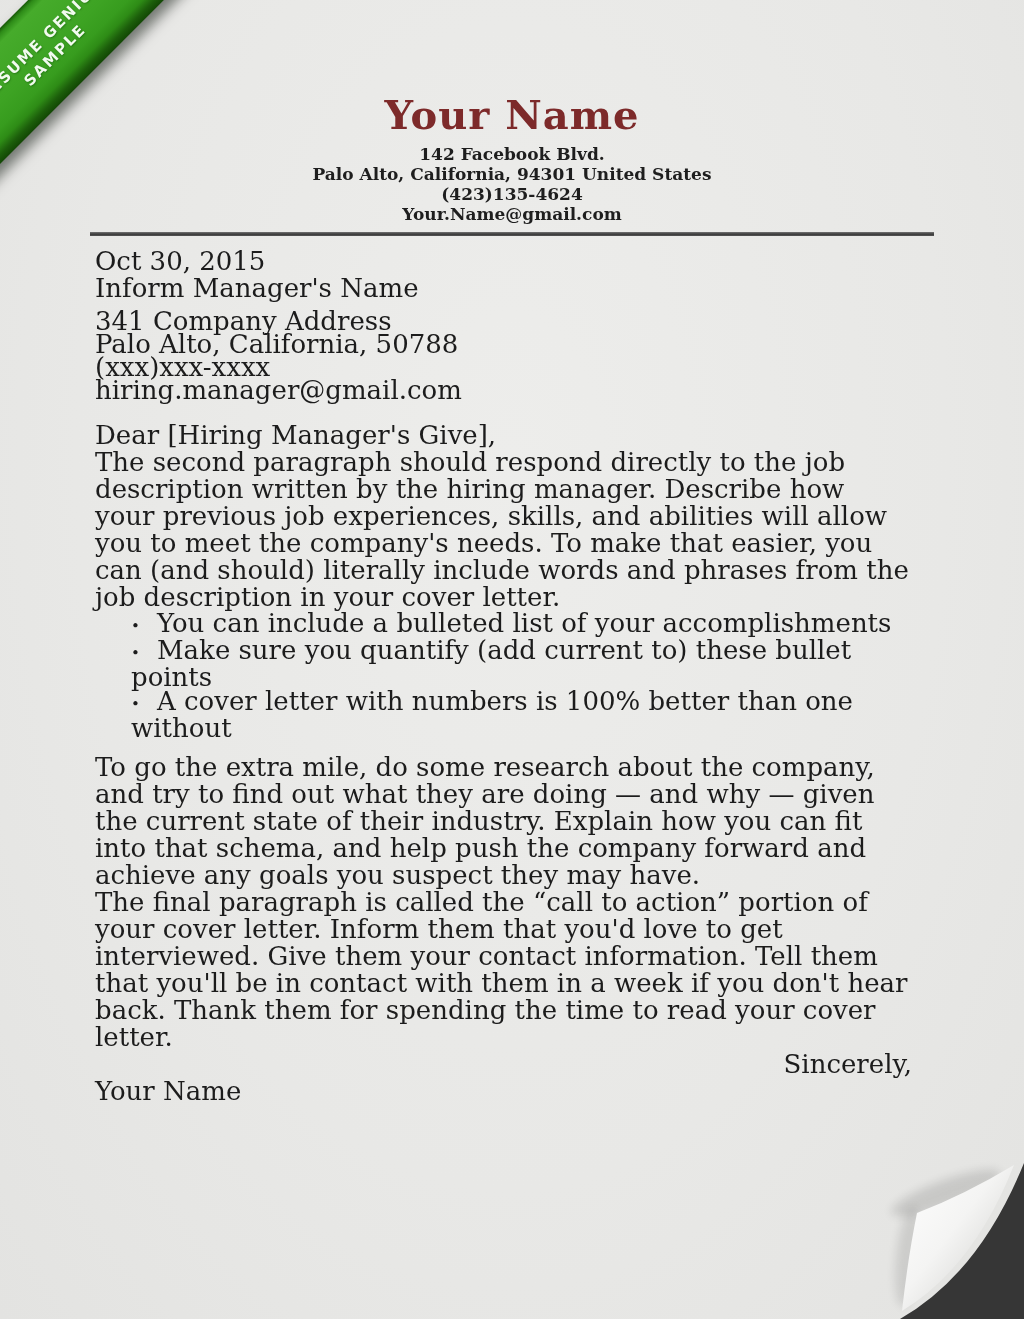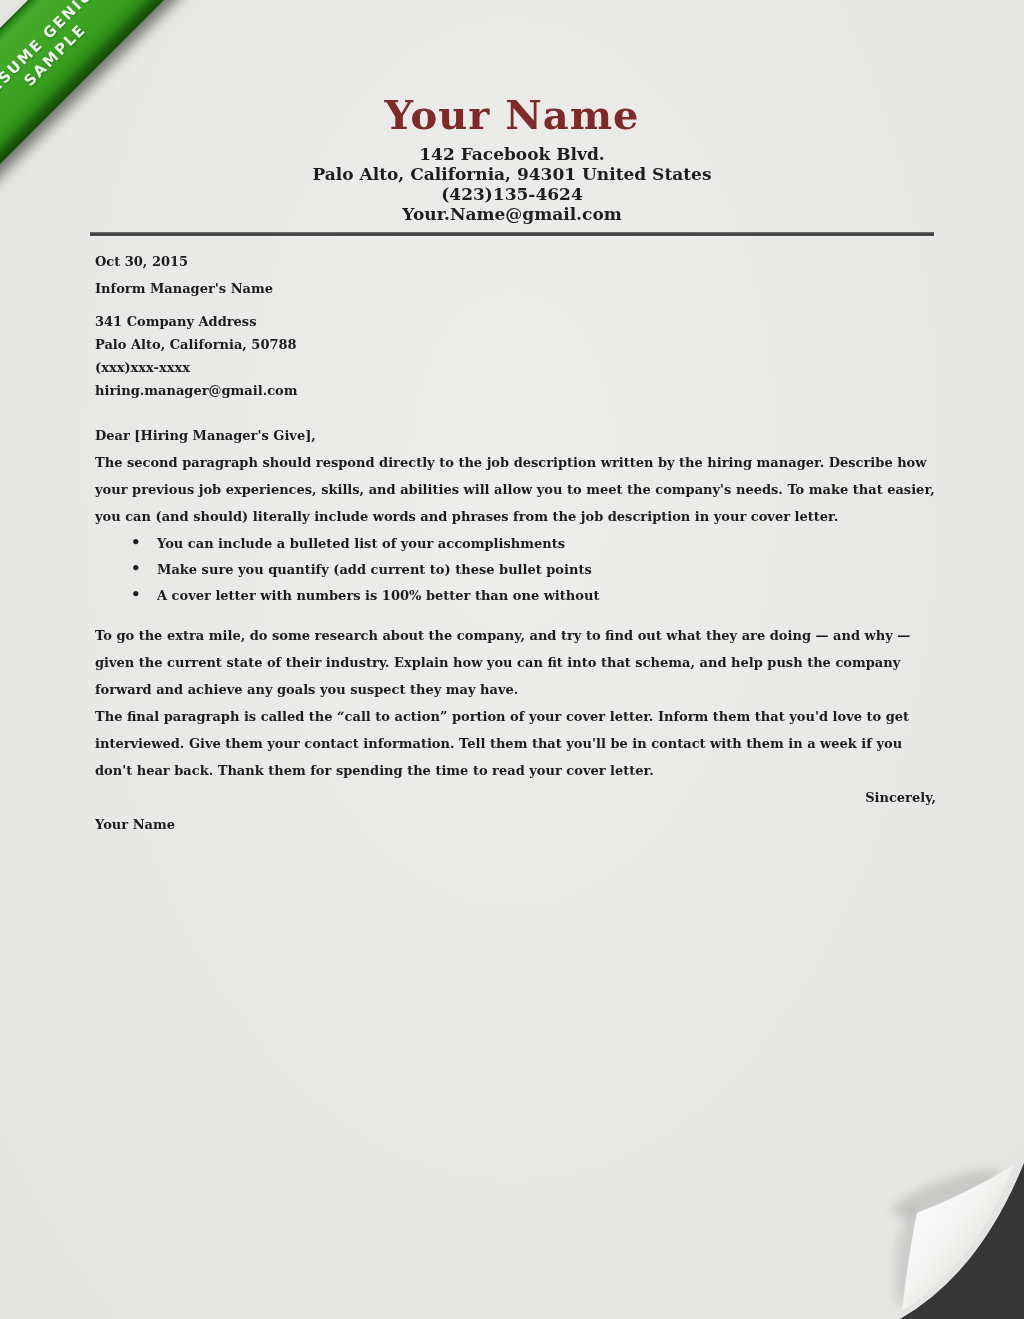--- a/index.html
+++ b/index.html
@@ -69,24 +69,24 @@
   }
   .rule {
     border: 0;
     height: 4px;
     margin: 8px 90px 0 90px;
     background: linear-gradient(#757575, #3a3a3a 55%, #565656);
   }
 
   
   .body {
-    padding: 12px 88px 0 95px;
-    font-size: 13px;
+    padding: 12px 112px 0 95px;
+    font-size: 26px;
     line-height: 27px;
-    font-weight: bold;
+    font-weight: normal;
   }
   .body p { margin: 0; }
   .date-line { margin: 0 0 4px; }
   .recipient-name { margin: 0 0 22px; }
   .recipient p { line-height: 23px; }
   .recipient { margin: 8px 0 20px; }
   .salutation { margin: 0 0 24px; }
   .para { margin: 0 0 34px; }
   .para-intro { margin: 0 0 34px; }
   ul.bullets {

